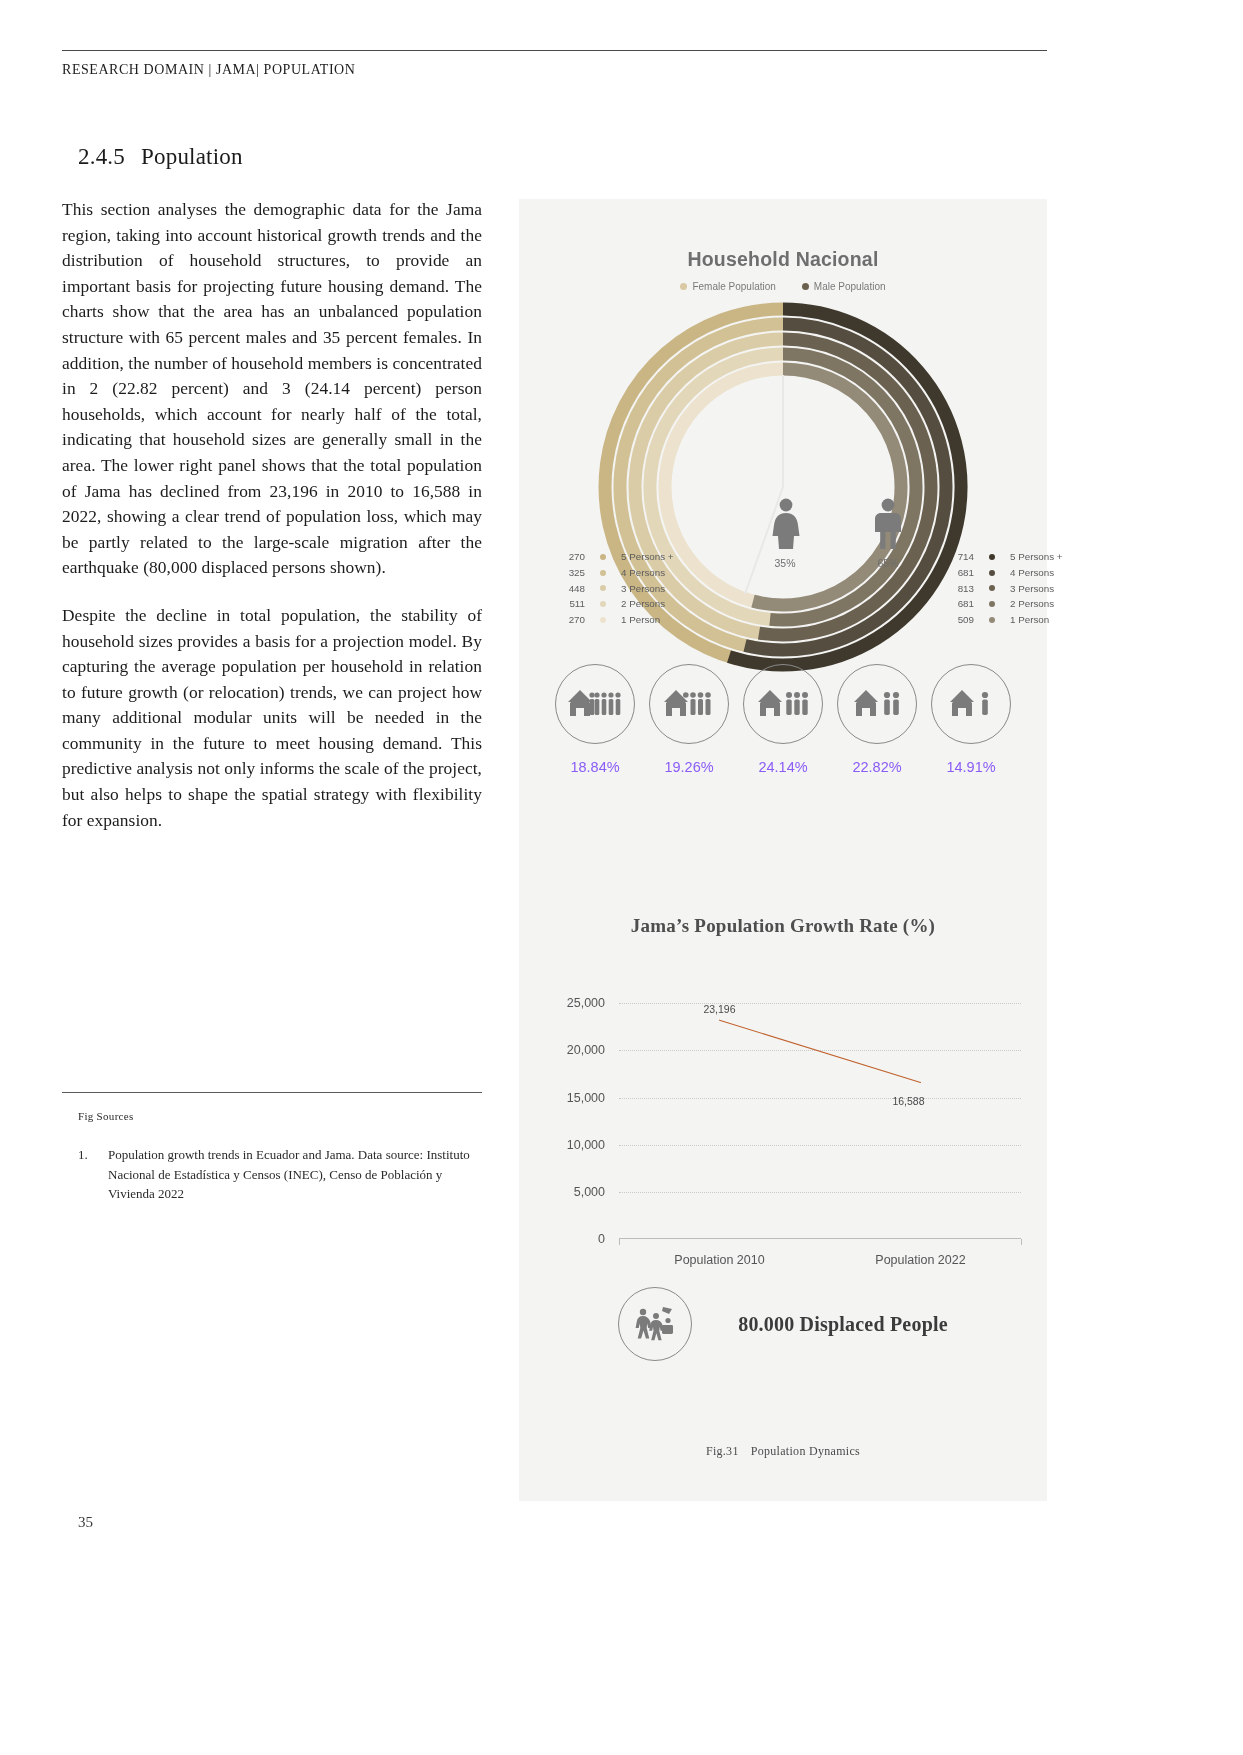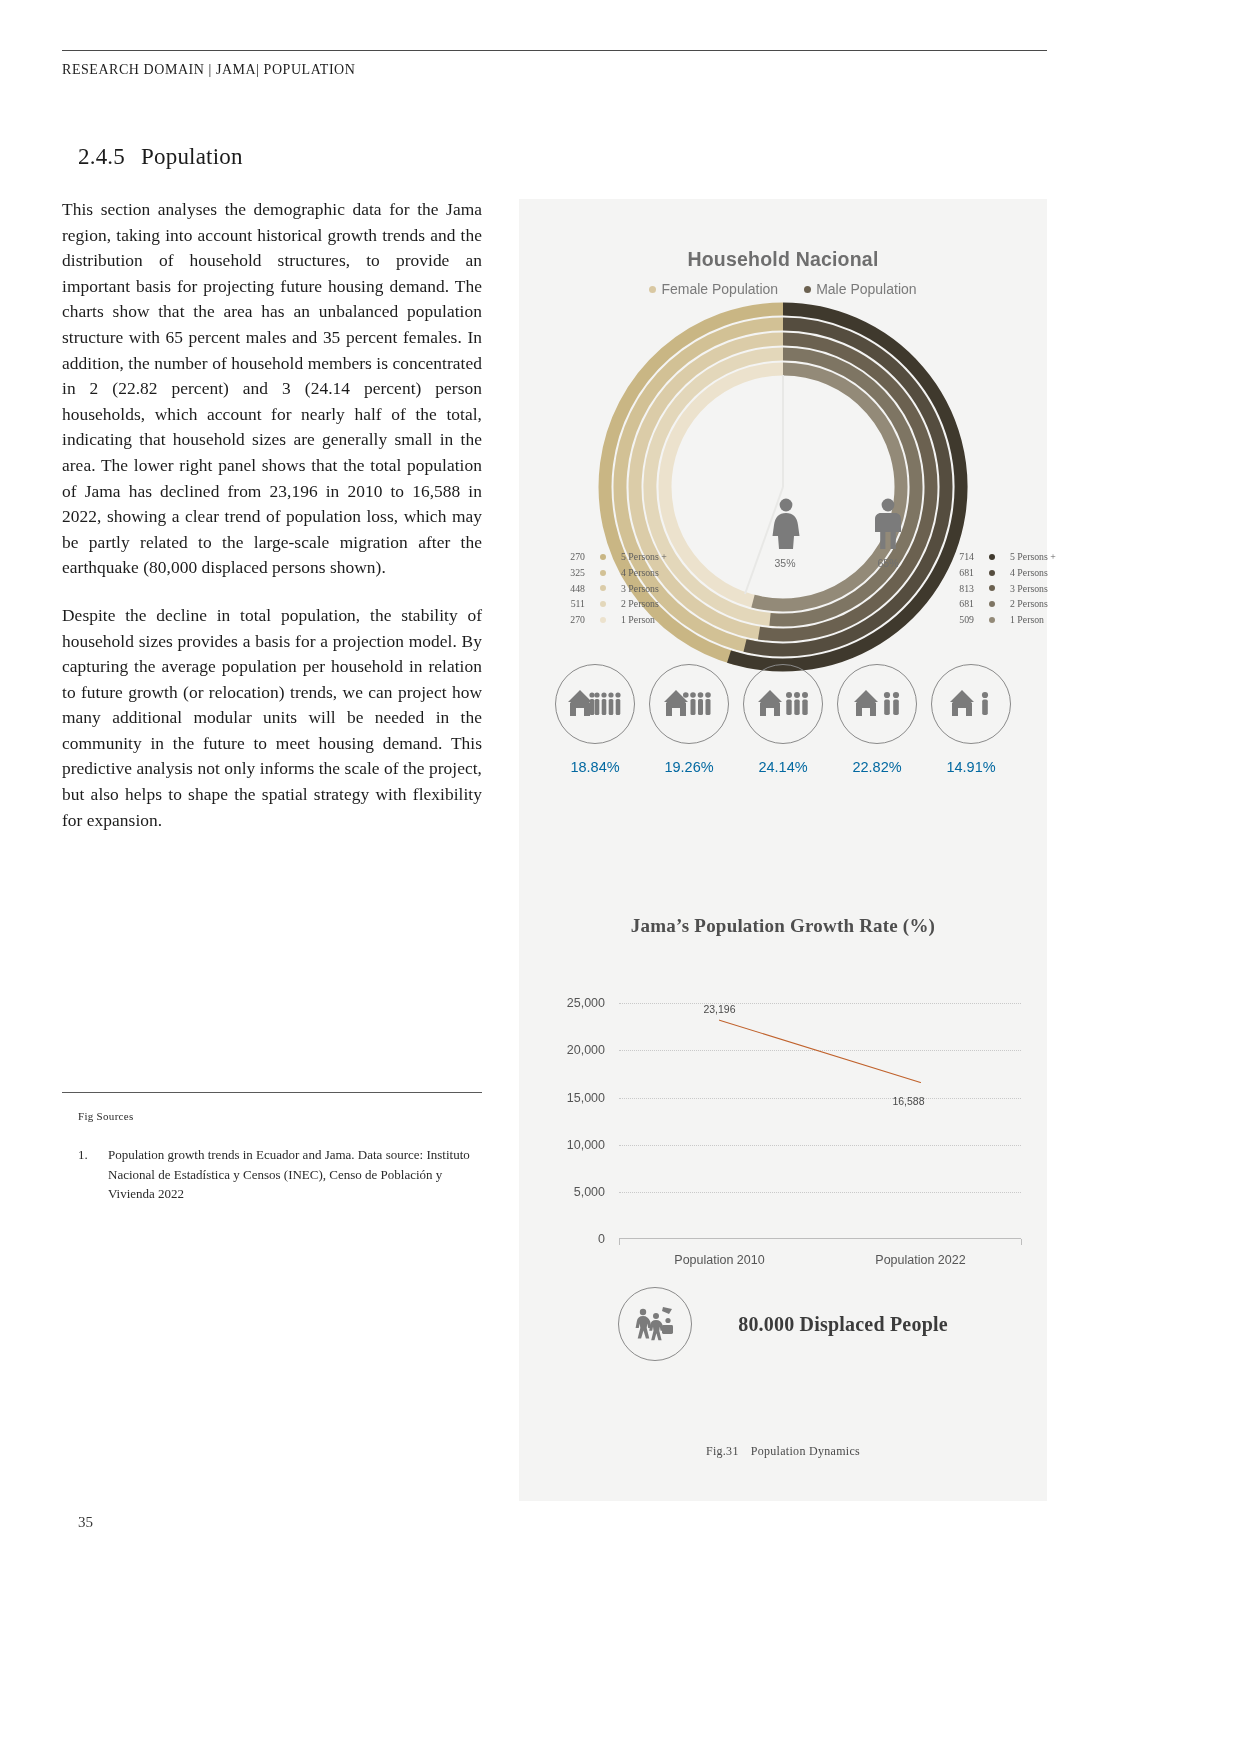--- a/index.html
+++ b/index.html
@@ -69,21 +69,21 @@
   }
   .fig-title{
     position:absolute;left:0;right:0;top:49px;text-align:center;
     font-family:"Liberation Sans", sans-serif;
     font-size:19.5px;font-weight:700;color:#6e6e6e;letter-spacing:.2px;
   }
   .fig-legend{
     position:absolute;left:0;right:0;top:82px;
     display:flex;justify-content:center;gap:26px;
     font-family:"Liberation Sans", sans-serif;
-    font-size:14px;color:#7a7a7a;
+    font-size:10px;color:#7a7a7a;
   }
   .fig-legend .li{display:flex;align-items:center;gap:5px;}
   .dot{width:7px;height:7px;border-radius:50%;display:inline-block;}
   .dot-f{background:#d9c8a2;}
   .dot-m{background:#6b6150;}
 
   
   .donut-wrap{
     position:absolute;left:50%;top:102px;transform:translateX(-50%);
     width:372px;height:372px;
@@ -104,40 +104,40 @@
   .pct-m{left:261px;}
 
   
   .side-legend{
     position:absolute;
     font-family:"Liberation Sans", sans-serif;
     font-size:9.8px;color:#5d5d5d;line-height:15.8px;
   }
   .side-left{left:40px;top:350px;}
   .side-right{left:429px;top:350px;}
-  .sl-row{display:flex;align-items:center;gap:15px;white-space:nowrap;font-family:Liberation Serif, serif;}
+  .sl-row{display:flex;align-items:center;gap:15px;white-space:nowrap;}
   .sl-val{width:26px;text-align:right;}
   .sl-dot{width:6px;height:6px;border-radius:50%;flex:none;}
 
   
   .house-row{
     position:absolute;left:34px;top:465px;width:460px;
     display:flex;justify-content:space-between;
   }
   .house-cell{width:84px;text-align:center;}
   .house-circle{
     width:80px;height:80px;border-radius:50%;
     border:1.3px solid #8a8a8a;
     display:flex;align-items:center;justify-content:center;
     box-sizing:border-box;margin:0 auto;
   }
   .house-pct{
     margin-top:15px;
     font-family:"Liberation Sans", sans-serif;
-    font-size:14.5px;color:#0369a1;
+    font-size:14.5px;color:#8b5cf6;
   }
 
   
   .line-title{
     position:absolute;left:0;right:0;top:716px;text-align:center;
     font-family:"Liberation Serif", serif;
     font-size:19px;font-weight:700;color:#4e4e4e;letter-spacing:.2px;
   }
   .line-chart{
     position:absolute;left:16px;top:790px;width:496px;height:250px;

